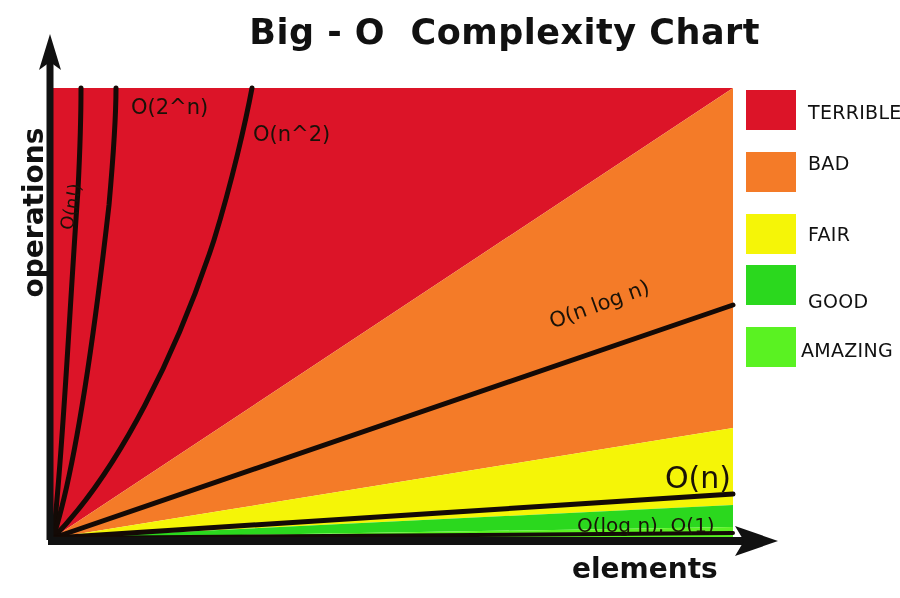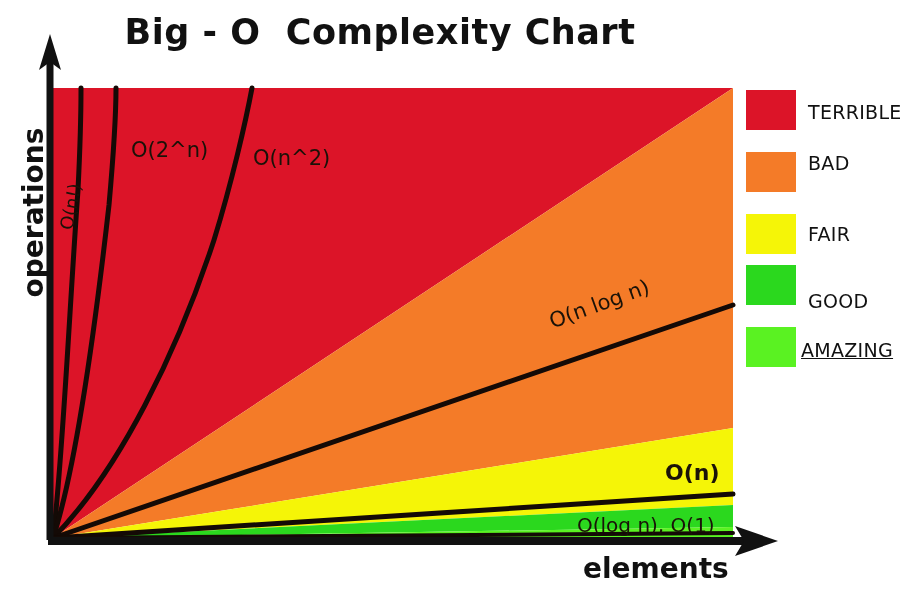--- a/index.html
+++ b/index.html
@@ -8,21 +8,21 @@
     background:#ffffff;
     font-family:"DejaVu Sans", sans-serif;
     overflow:hidden;
     position:relative;
   }
   #stage{position:absolute;left:0;top:0;width:900px;height:598px;}
 
   .title{
     position:absolute;
     left:0;top:12px;width:760px;
-    text-align:center;
+    text-align:right;
     font-family:"DejaVu Sans", sans-serif;
     font-weight:bold;
     font-size:35px;
     letter-spacing:0.5px;
     color:#111111;
     white-space:pre;
   }
 
   .axis-label{
     position:absolute;
@@ -31,21 +31,21 @@
     font-size:28px;
     color:#111111;
   }
   #y-axis-label{
     left:-52px;top:196px;
     width:170px;text-align:center;
     transform:rotate(-90deg);
     transform-origin:50% 50%;
   }
   #x-axis-label{
-    left:572px;top:552px;margin-left:11px;
+    left:572px;top:552px;
   }
 
   .legend-swatch{
     position:absolute;
     width:50px;height:40px;
   }
   .legend-text{
     position:absolute;
     font-family:"DejaVu Sans", sans-serif;
     font-size:19px;
@@ -59,28 +59,28 @@
     font-size:21px;
     color:#1a1208;
     white-space:nowrap;
   }
   #label-n-fact{
     left:47px;top:196px;
     transform:rotate(-79deg);
     transform-origin:50% 50%;
     font-size:18px;
   }
-  #label-2n{left:131px;top:95px;margin-top:43px;}
-  #label-n2{left:253px;top:122px;margin-top:24px;}
+  #label-2n{left:131px;top:95px;}
+  #label-n2{left:253px;top:122px;}
   #label-nlogn{
     left:550px;top:310px;
     transform:rotate(-20deg);
     transform-origin:0 50%;
   }
-  #label-n{left:665px;top:460px;font-size:22px;font-weight:bold;}
+  #label-n{left:665px;top:460px;font-size:30px;}
   #label-logn{left:577px;top:513px;font-size:20px;}
 </style>
 </head>
 <body>
 
 <div id="stage">
 
   <div class="title">Big - O  Complexity Chart</div>
 
   <svg id="plot" width="900" height="598" viewBox="0 0 900 598" style="position:absolute;left:0;top:0;">
@@ -140,17 +140,17 @@
     <div class="legend-swatch" style="left: 746px; top: 152px; background: rgb(244, 123, 40);"></div>
     <div class="legend-text" style="left:808px;top:152px;">BAD</div>
 
     <div class="legend-swatch" style="left: 746px; top: 214px; background: rgb(245, 245, 7);"></div>
     <div class="legend-text" style="left:808px;top:223px;">FAIR</div>
 
     <div class="legend-swatch" style="left: 746px; top: 265px; background: rgb(43, 216, 30);"></div>
     <div class="legend-text" style="left:808px;top:290px;">GOOD</div>
 
     <div class="legend-swatch" style="left: 746px; top: 327px; background: rgb(90, 242, 34);"></div>
-    <div class="legend-text" style="left:801px;top:339px;text-decoration:underline;">AMAZING</div>
+    <div class="legend-text" style="left:801px;top:339px;">AMAZING</div>
 
   </div>
 
 </div>
 
 </body></html>

